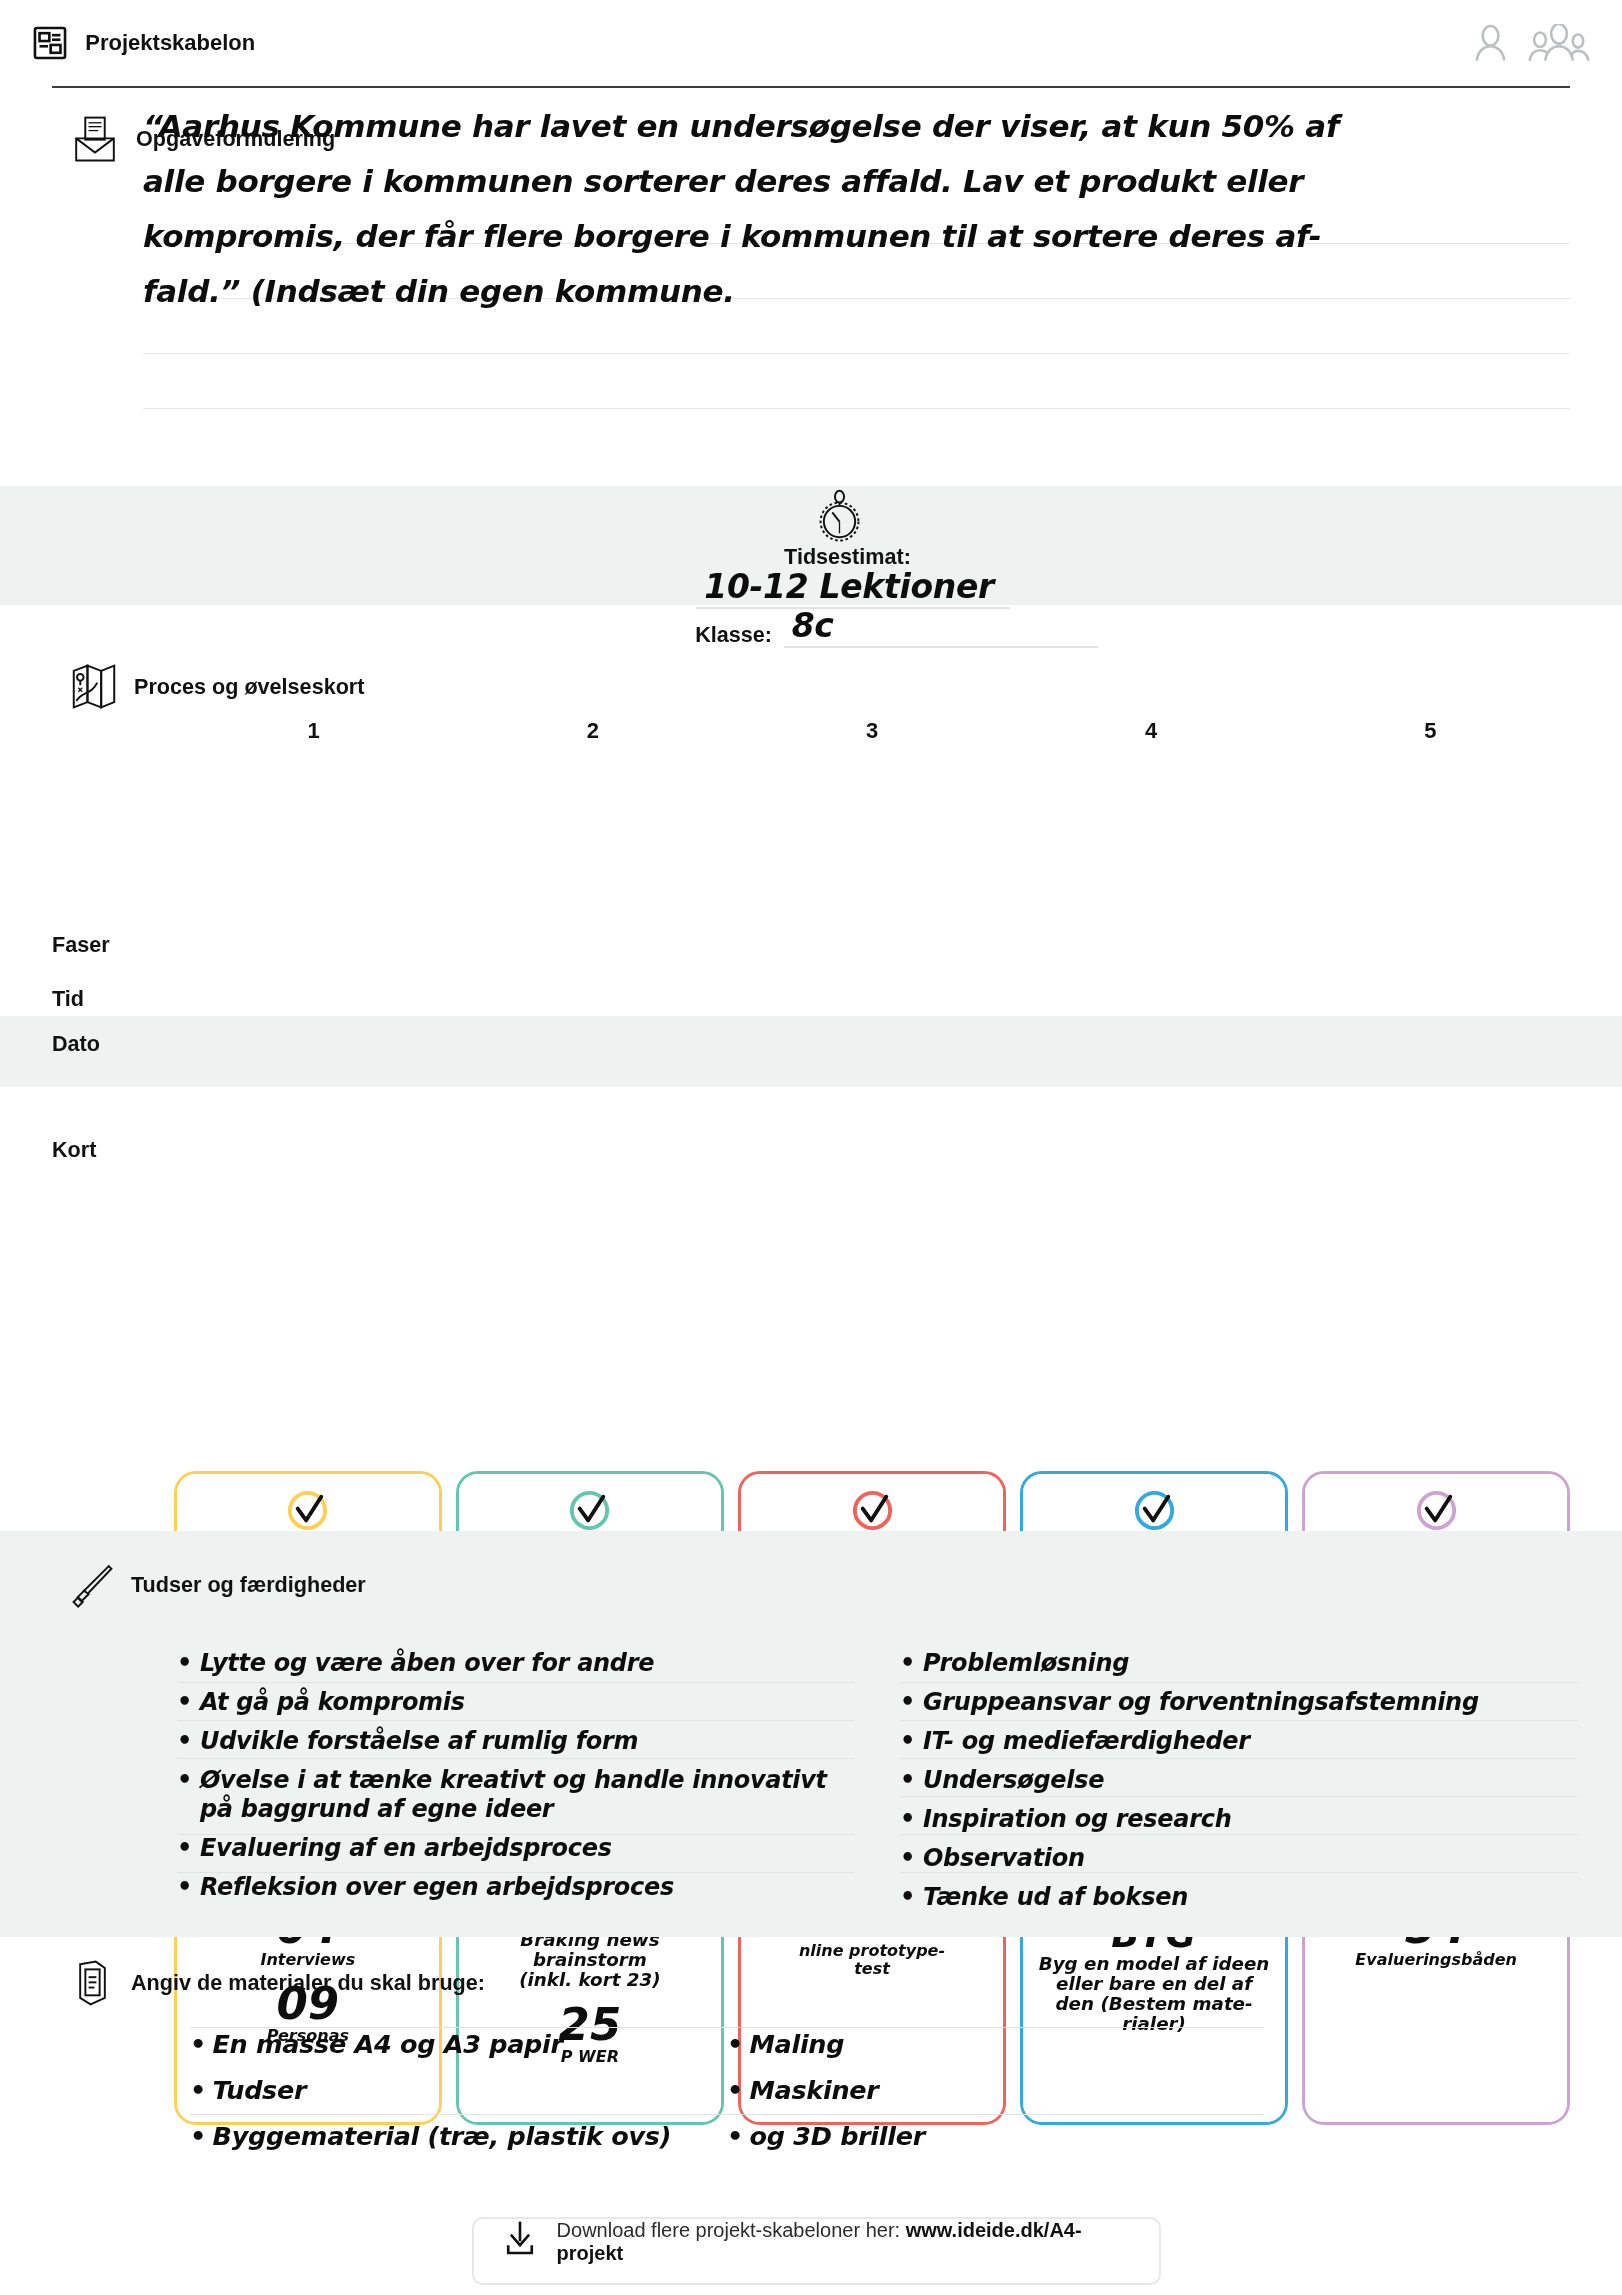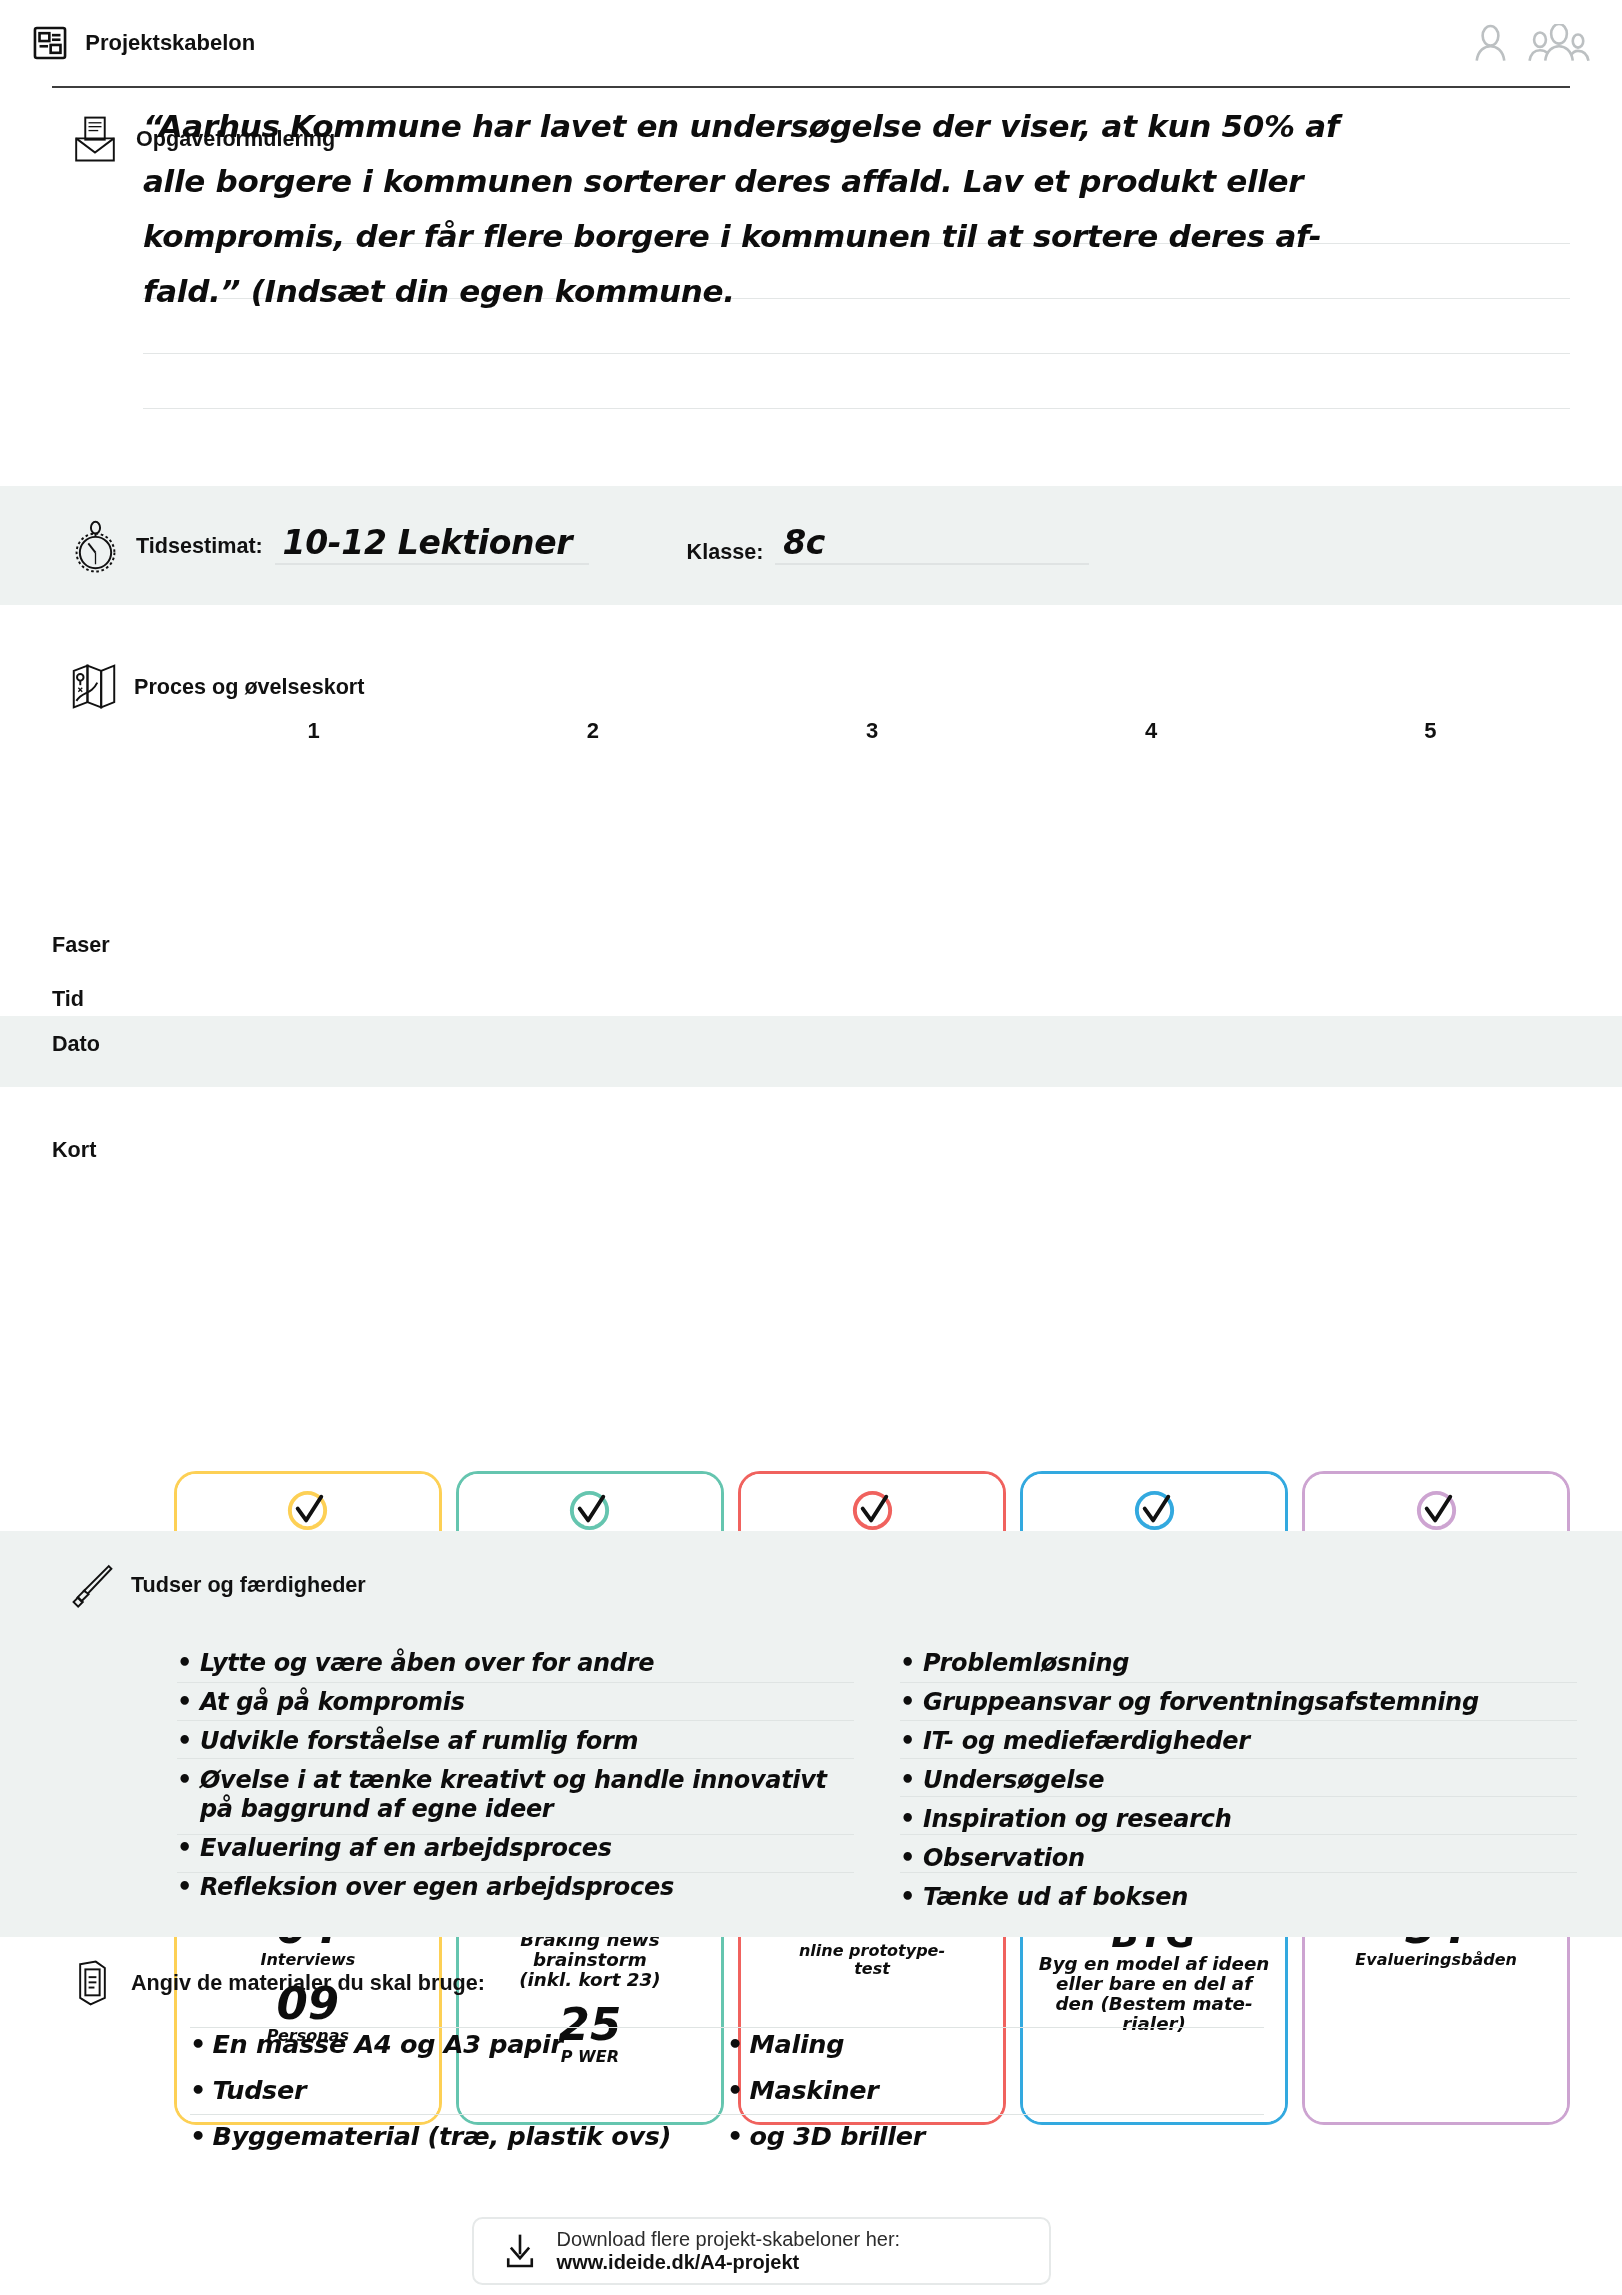--- a/index.html
+++ b/index.html
@@ -86,20 +86,21 @@
 
   
   .band-time {
     position: absolute;
     top: 486px; left: 0;
     width: 1623px;
     height: 119px;
     display: flex;
     align-items: center;
     padding-left: 72px;
+    flex-direction: column;
   }
   .clock-wrap { margin-right: 17px; }
   .field-label { font-size: 21.6px; font-weight: bold; color: #111; }
   .field-line {
     border-bottom: 2px solid #dfe3e3;
     min-width: 314px;
     margin-left: 11.8px;
     padding: 0 7.9px 2.6px 7.9px;
     font-size: 33px;
     line-height: 1.05;
@@ -302,26 +303,25 @@
   .mat-rule {
     position: absolute;
     left: 0; right: 0;
     border-bottom: 1.3px solid #dfe4e3;
   }
 
   
   .footer-btn {
     position: absolute;
     top: 2217px; left: 472px;
-    width: 579px; height: 68px;
+    width: 689px; height: 68px;
     border: 2px solid #e6e9e9;
     border-radius: 10.5px;
     background: #fff;
     display: flex;
-    align-items: center;
     gap: 19.6px;
     padding: 0 29px;
   }
   .footer-text { font-size: 20px; color: #2c2c2c; }
   .footer-text b { font-weight: bold; color: #111; }
 
   svg { display: block; }
 </style>
 </head>
 <body>

